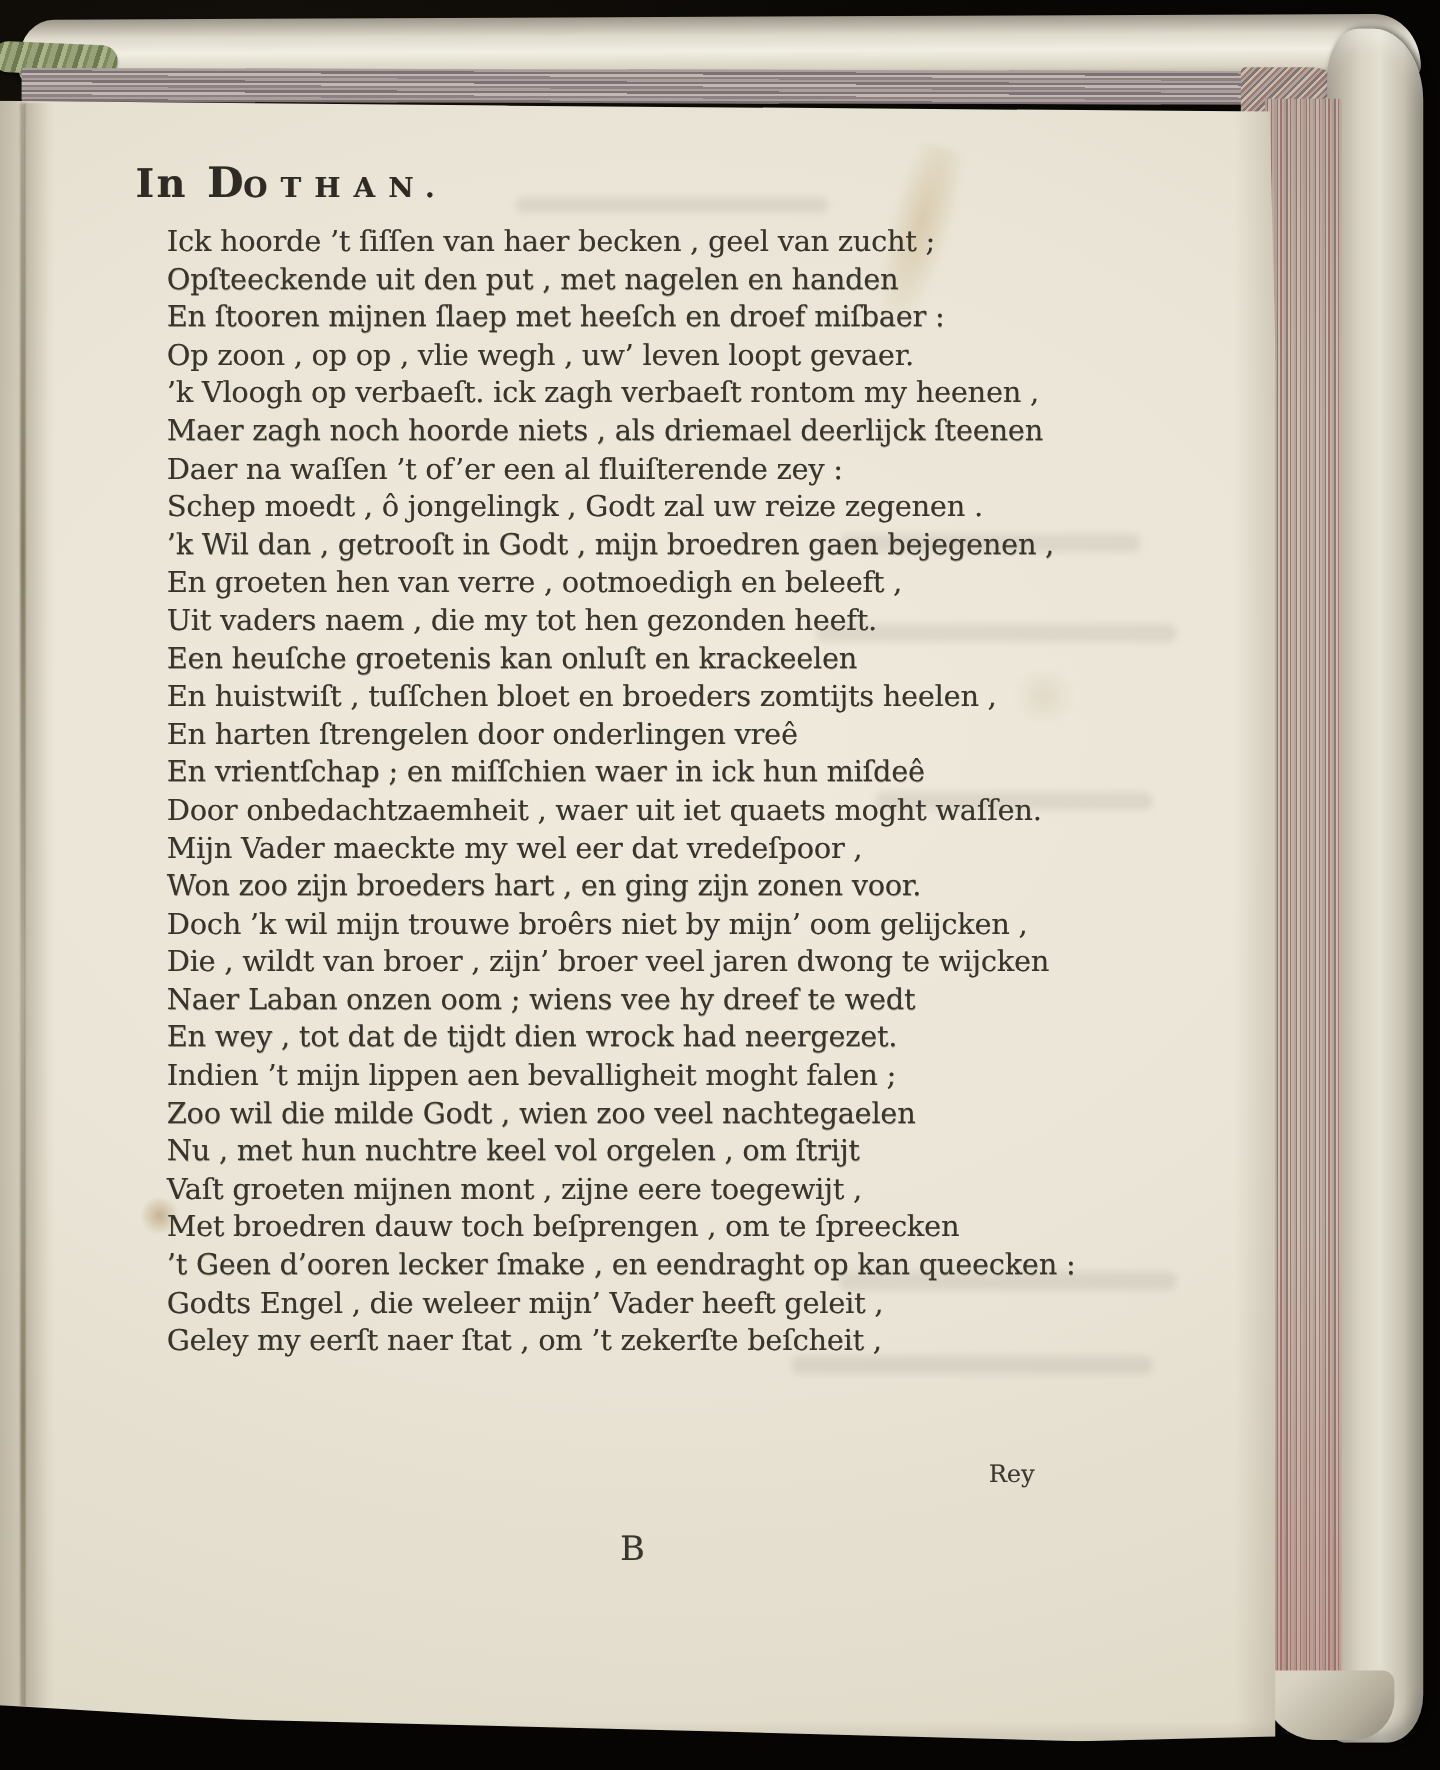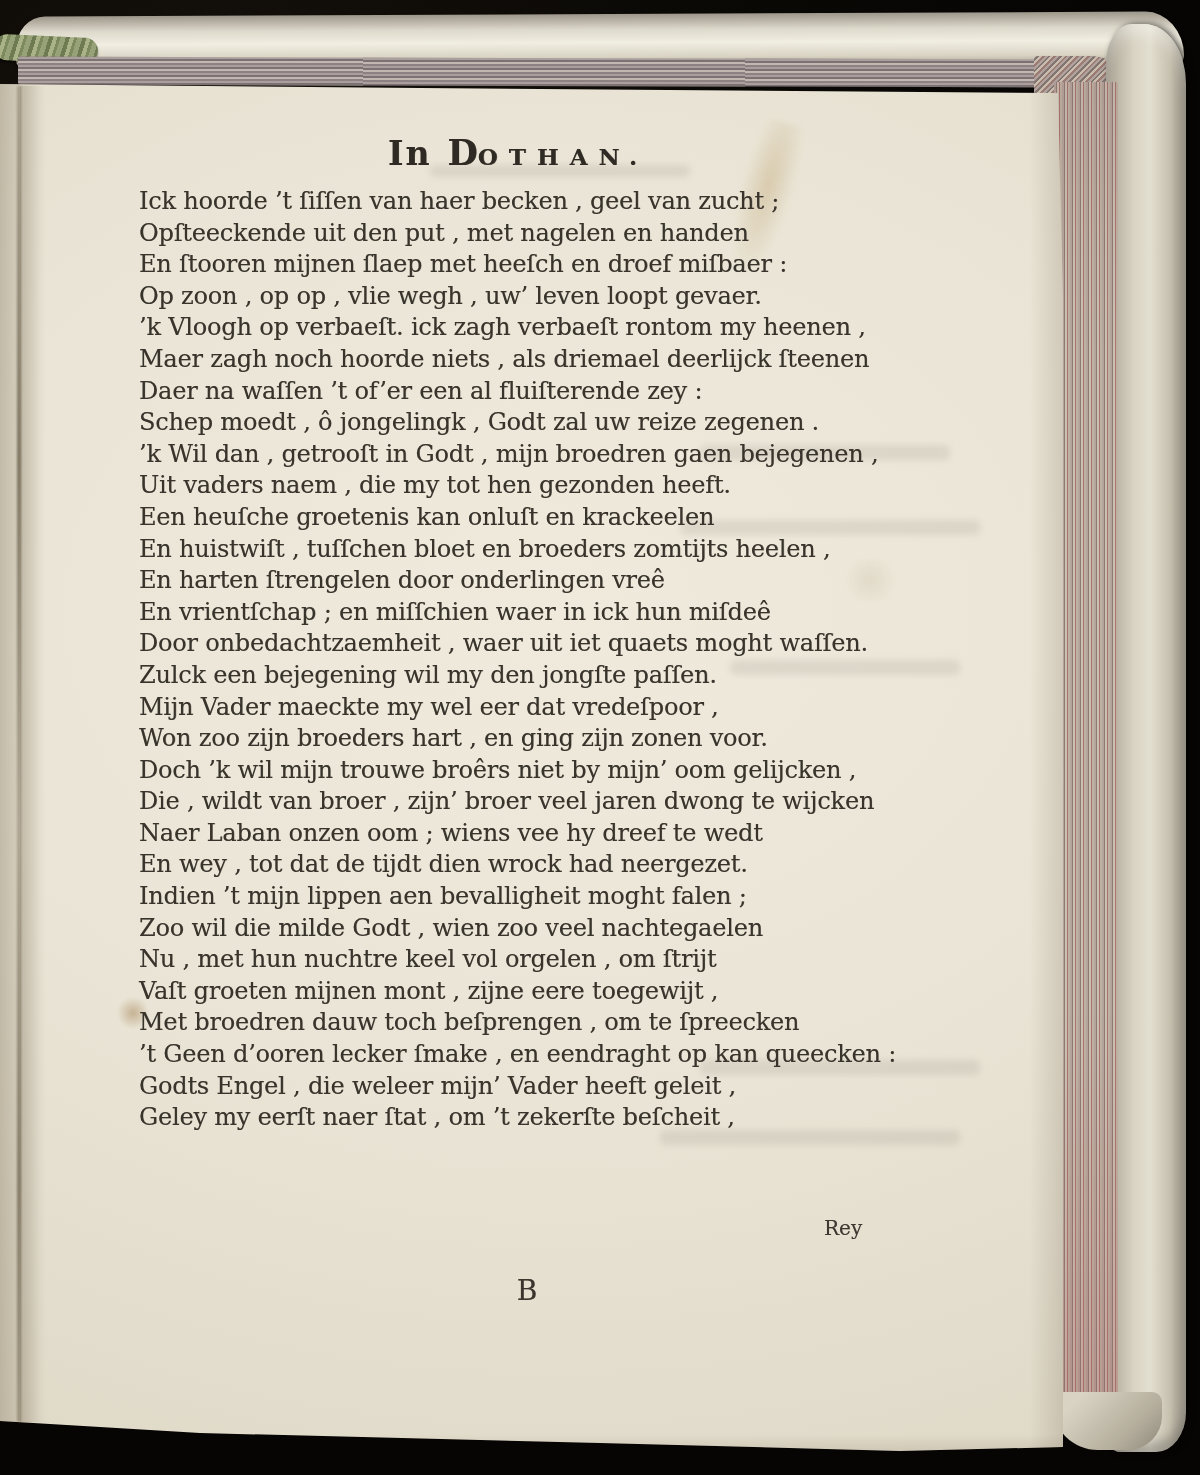--- a/index.html
+++ b/index.html
@@ -88,21 +88,21 @@
   .ghost { position:absolute; height:15px; background:rgba(110,100,88,0.12); filter:blur(3px); border-radius:6px; }
   .ghost.g1 { left:700px; top:445px; width:250px; }
   .ghost.g2 { left:680px; top:520px; width:300px; }
   .ghost.g3 { left:730px; top:660px; width:230px; }
   .ghost.g4 { left:700px; top:1060px; width:280px; }
   .ghost.g5 { left:660px; top:1130px; width:300px; }
   .ghost.g6 { left:430px; top:165px; width:260px; height:12px; }
 
   
   .header {
-    position:absolute; left:113px; top:132px; width:810px; text-align:center;
+    position:absolute; left:113px; top:132px; width:810px; 
     color:#2f2b24; font-weight:bold; white-space:nowrap;
     text-shadow:0.4px 0.4px 0.5px rgba(47,43,36,0.55);
   }
   .hdr-in   { font-size:33px; letter-spacing:2px; }
   .hdr-cap  { font-size:35px; margin-left:16px; }
   .hdr-rest { font-size:23px; letter-spacing:11px; }
 
   .poem {
     position:absolute; left:113px; top:186px; width:812px;
     font-size:24px; line-height:31.6px; letter-spacing:-0.2px;
@@ -157,27 +157,27 @@
 
   <div class="line">Ick hoorde ’t ſiſſen van haer becken , geel van zucht ;</div>
       <div class="line">Opſteeckende uit den put , met nagelen en handen</div>
       <div class="line">En ſtooren mijnen ſlaep met heeſch en droef miſbaer :</div>
       <div class="line">Op zoon , op op , vlie wegh , uw’ leven loopt gevaer.</div>
       <div class="line">’k Vloogh op verbaeſt. ick zagh verbaeſt rontom my heenen ,</div>
       <div class="line">Maer zagh noch hoorde niets , als driemael deerlijck ſteenen</div>
       <div class="line">Daer na waſſen ’t of’er een al fluiſterende zey :</div>
       <div class="line">Schep moedt , ô jongelingk , Godt zal uw reize zegenen .</div>
       <div class="line">’k Wil dan , getrooſt in Godt , mijn broedren gaen bejegenen ,</div>
+      <div class="line">En groeten hen van verre , ootmoedigh en beleeft ,</div>
       <div class="line">Uit vaders naem , die my tot hen gezonden heeft.</div>
       <div class="line">Een heuſche groetenis kan onluſt en krackeelen</div>
       <div class="line">En huistwiſt , tuſſchen bloet en broeders zomtijts heelen ,</div>
       <div class="line">En harten ſtrengelen door onderlingen vreê</div>
       <div class="line">En vrientſchap ; en miſſchien waer in ick hun miſdeê</div>
       <div class="line">Door onbedachtzaemheit , waer uit iet quaets moght waſſen.</div>
-      <div class="line">Zulck een bejegening wil my den jongſte paſſen.</div>
       <div class="line">Mijn Vader maeckte my wel eer dat vredeſpoor ,</div>
       <div class="line">Won zoo zijn broeders hart , en ging zijn zonen voor.</div>
       <div class="line">Doch ’k wil mijn trouwe broêrs niet by mijn’ oom gelijcken ,</div>
       <div class="line">Die , wildt van broer , zijn’ broer veel jaren dwong te wijcken</div>
       <div class="line">Naer Laban onzen oom ; wiens vee hy dreef te wedt</div>
       <div class="line">En wey , tot dat de tijdt dien wrock had neergezet.</div>
       <div class="line">Indien ’t mijn lippen aen bevalligheit moght falen ;</div>
       <div class="line">Zoo wil die milde Godt , wien zoo veel nachtegaelen</div>
       <div class="line">Nu , met hun nuchtre keel vol orgelen , om ſtrijt</div>
       <div class="line">Vaſt groeten mijnen mont , zijne eere toegewijt ,</div>

